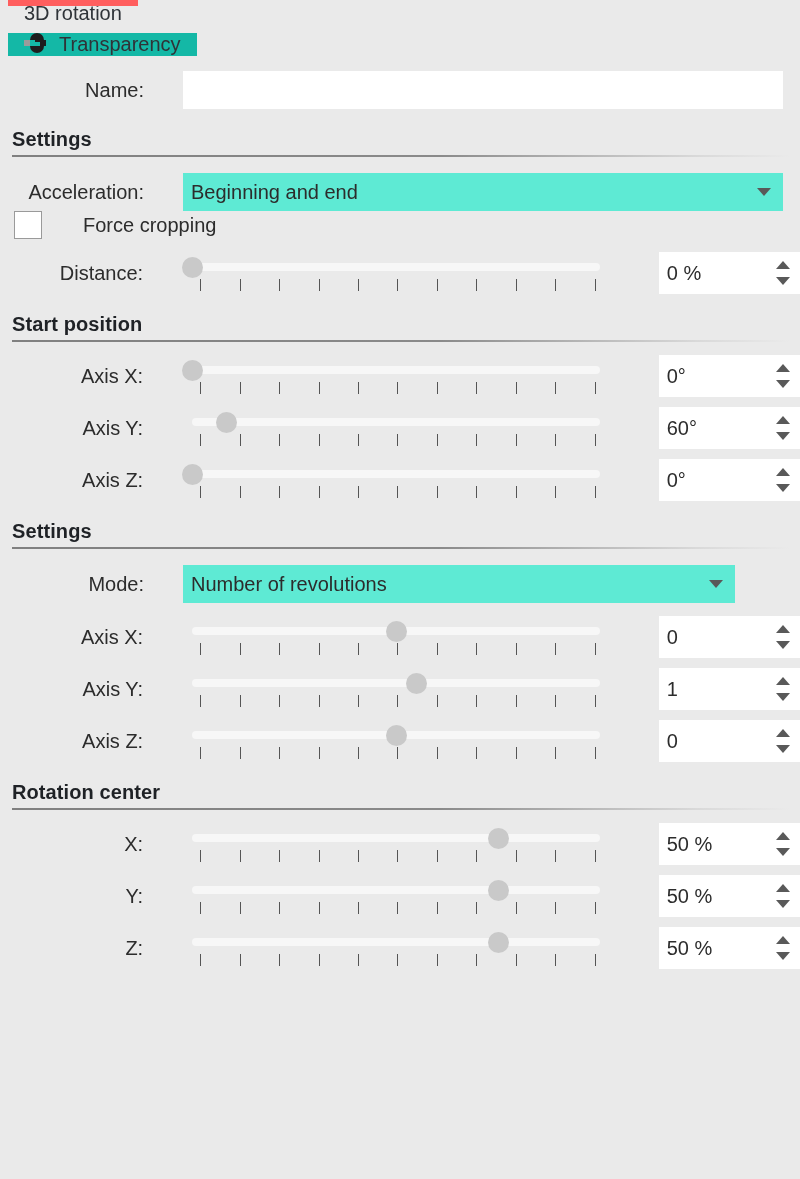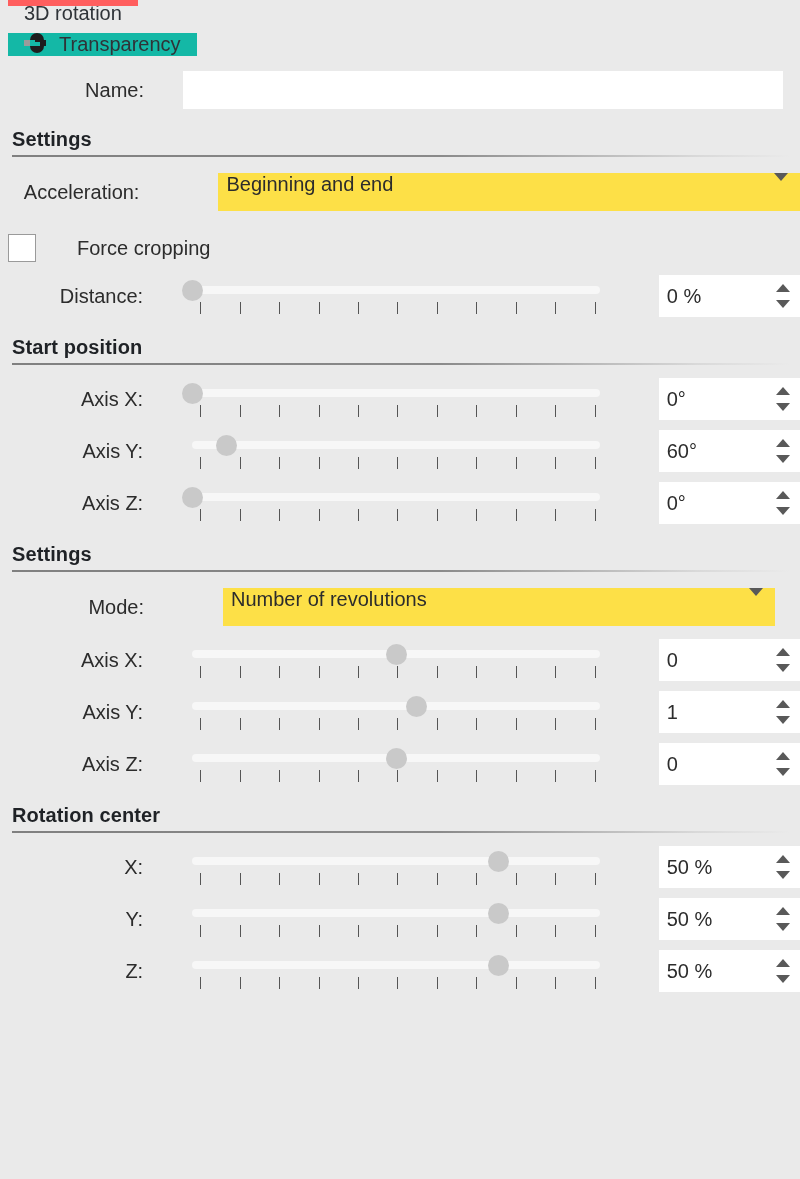--- a/index.html
+++ b/index.html
@@ -113,44 +113,44 @@
   }
   .section-rule {
     height: 2px;
     margin-top: 4px;
     background: linear-gradient(to right, #808080 0%, #8a8a8a 55%, #d9d9d9 88%, #eaeaea 100%);
   }
 
   
   .dropdown {
     height: 38px;
-    background: #fde047;
-    display: flex;
+    background: #5eead4;
+    display: flex;
+    align-items: center;
     justify-content: space-between;
     box-sizing: border-box;
     padding: 0 10px 0 8px;
     font-size: 20px;
     color: #2c2c2c;
     cursor: default;
     user-select: none;
-    margin-left: 40px;
   }
   .dd-caret {
     width: 0;
     height: 0;
     border-left: 7px solid transparent;
     border-right: 7px solid transparent;
     border-top: 8px solid #595959;
     margin-right: 2px;
   }
 
   
   .check-row {
-    margin-top: 23px;
-    padding-left: 8px;
+    margin-top: 0;
+    padding-left: 14px;
   }
   .checkbox {
     width: 28px;
     height: 28px;
     background: #ffffff;
     border: 1px solid #9a9a9a;
     box-sizing: border-box;
     cursor: default;
   }
   .check-label {

